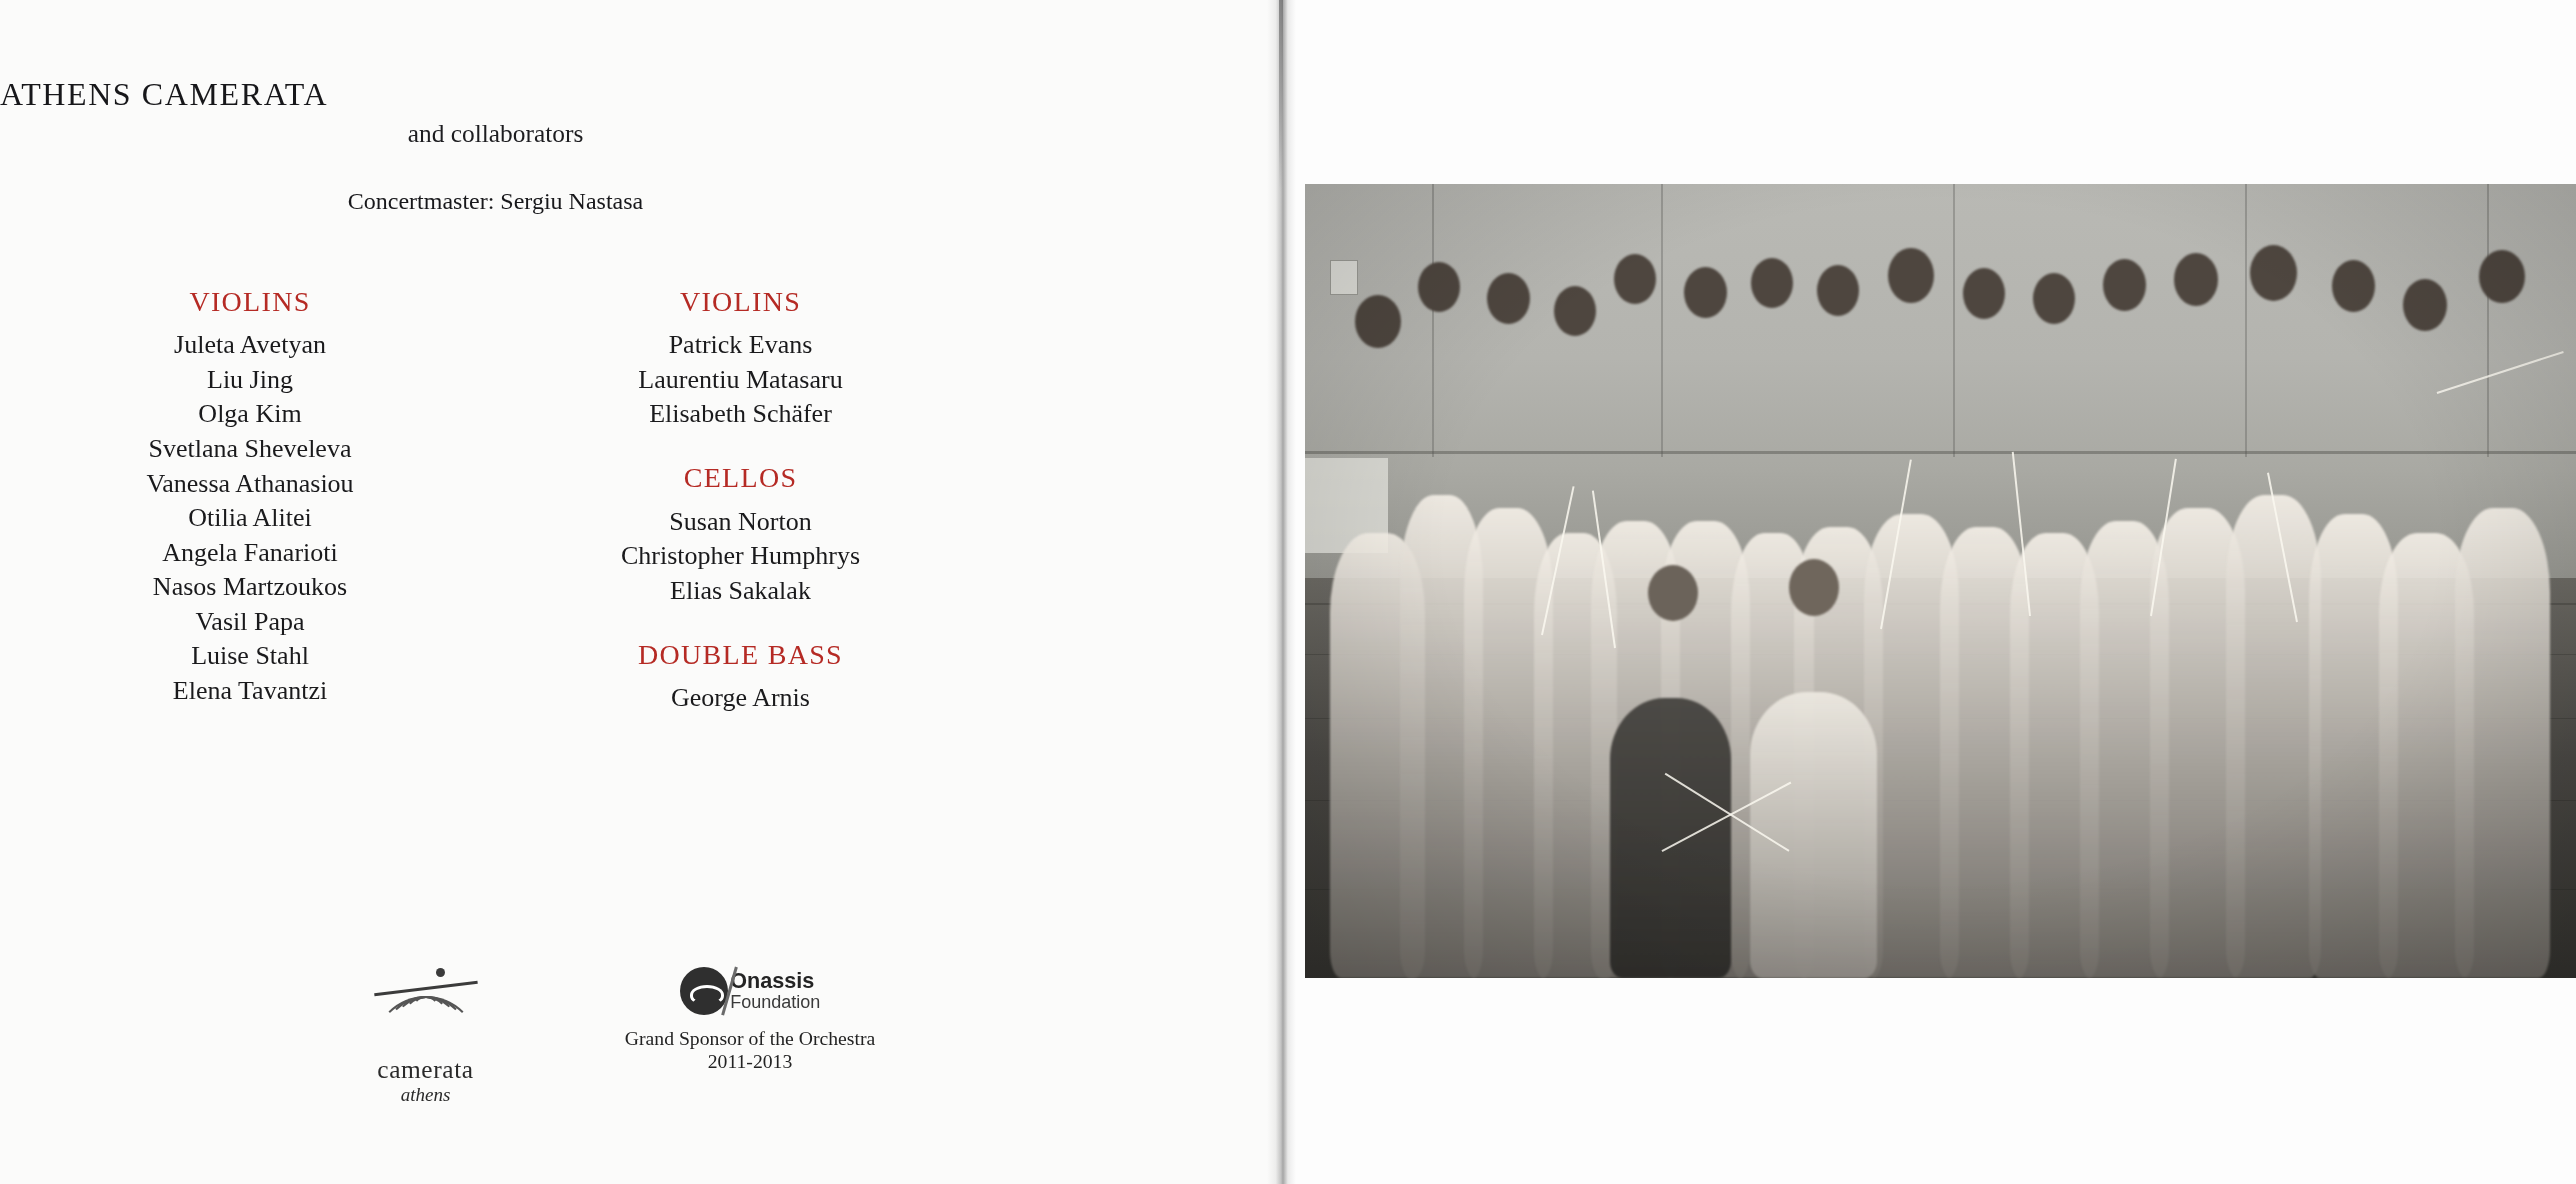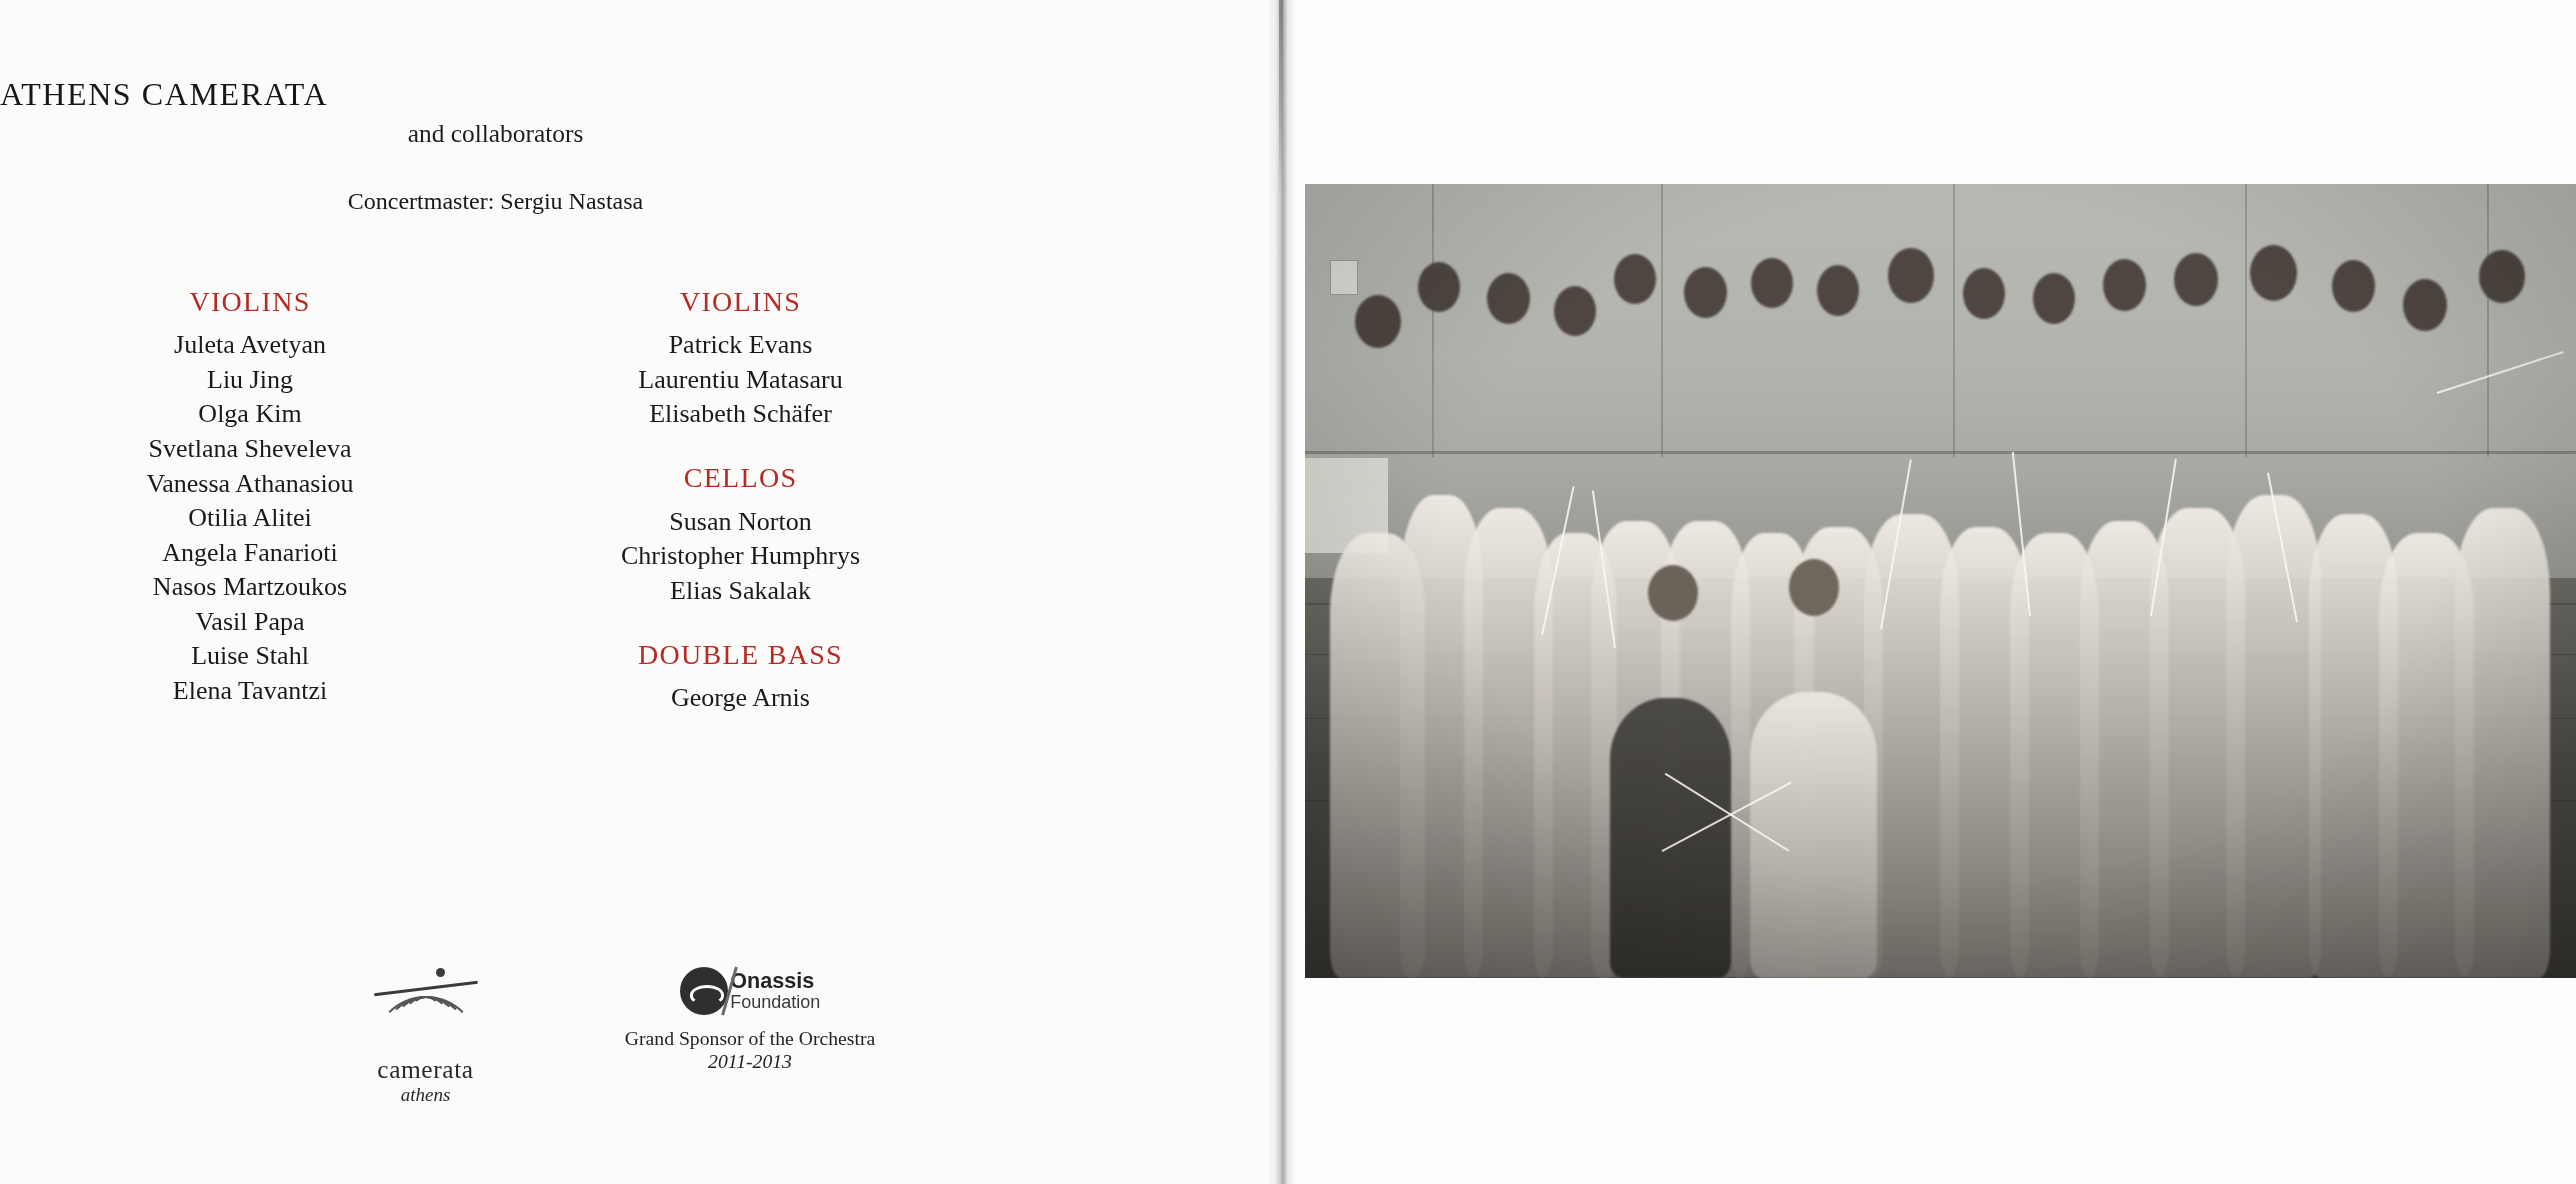--- a/index.html
+++ b/index.html
@@ -227,21 +227,20 @@
     color: #3a3a3a;
     font-family: "Liberation Sans", sans-serif;
   }
   .sponsor-line {
     font-size: 19.7px;
     color: #232323;
   }
   .sponsor-years {
     font-size: 19.7px;
     color: #232323;
-    font-style: italic;
   }
 
   
   .photo-frame {
     position: absolute;
     left: 1305px;
     top: 184px;
     width: 1271px;
     height: 794px;
     background: #cfcfcb;

